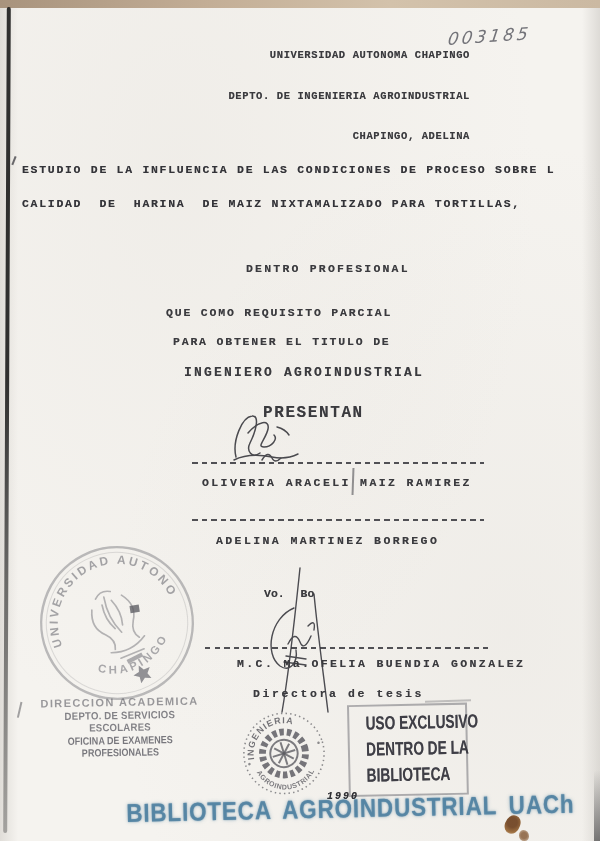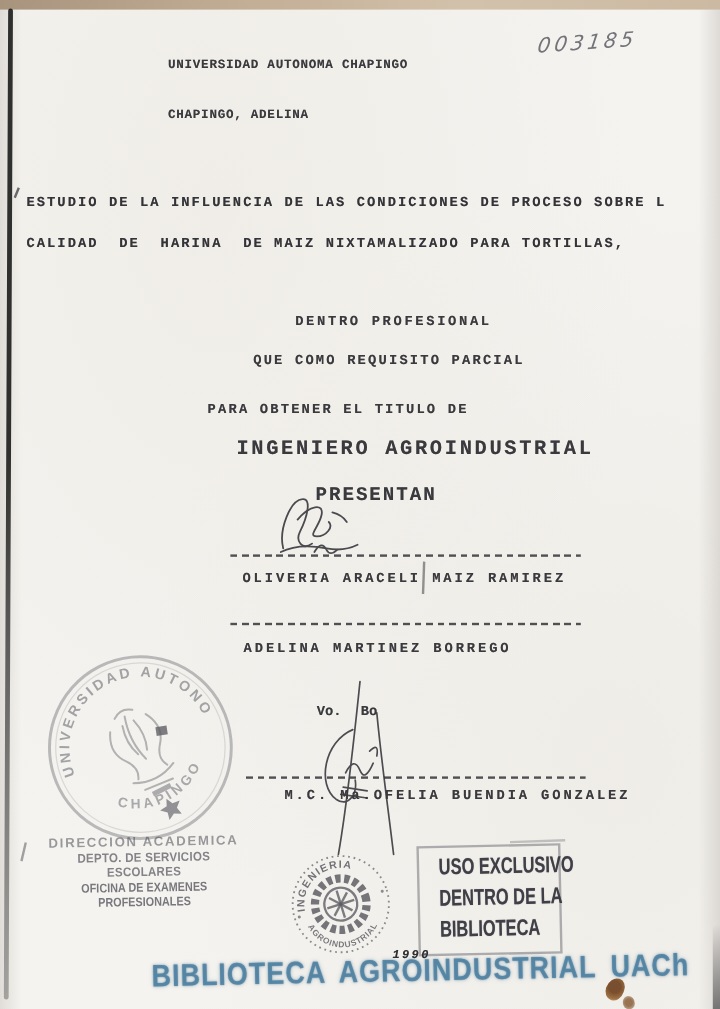--- a/index.html
+++ b/index.html
@@ -30,54 +30,55 @@
 <body>
 
 <div class="scan">
 
   <div class="abs" style="left:0;top:0;width:600px;height:8px;background:linear-gradient(90deg,#a8937d,#c3ae96 35%,#d3c2ab 65%,#cbb9a2);"></div>
   <div class="abs" style="left:5px;top:7px;width:4px;height:826px;transform:rotate(.25deg);
               background:linear-gradient(to bottom, rgba(15,15,15,.85) 0 45%, rgba(25,25,25,.6) 70%, rgba(40,40,40,.35));border-radius:2px;"></div>
   <div class="abs" style="right:0;top:770px;width:6px;height:71px;border-radius:4px 0 0 0;
               background:linear-gradient(to bottom, rgba(60,60,62,0), rgba(45,45,48,.6));"></div>
 
-  <div class="tw" style="left:140px;top:22px;width:330px;text-align:left;font-size:10.5px;line-height:13.5px;letter-spacing:.6px;">
+  <div class="tw" style="left:140px;top:22px;width:330px;text-align:right;font-size:10.5px;line-height:13.5px;letter-spacing:.6px;">
     <div>UNIVERSIDAD AUTONOMA CHAPINGO</div>
+    <div>DEPTO. DE INGENIERIA AGROINDUSTRIAL</div>
     <div>CHAPINGO, ADELINA</div>
   </div>
 
   <div class="abs" style="left:448px;top:26px;font-family:'DejaVu Sans',sans-serif;font-style:italic;font-size:17px;
        letter-spacing:3px;color:#53545c;transform:rotate(-4deg) skewX(-12deg);opacity:.8;">003185</div>
 
   <div class="penmark" style="left:13px;top:156px;width:1.5px;height:9px;transform:rotate(22deg);"></div>
   <div class="tw" style="left:22px;top:163px;font-size:11.5px;letter-spacing:1.7px;color:#333338;">ESTUDIO DE LA INFLUENCIA DE LAS CONDICIONES DE PROCESO SOBRE L</div>
   <div class="tw" style="left:22px;top:197px;font-size:11.5px;letter-spacing:1.7px;color:#333338;">CALIDAD  DE  HARINA  DE MAIZ NIXTAMALIZADO PARA TORTILLAS,</div>
 
   <div class="tw" style="left:246px;top:262px;font-size:11.5px;letter-spacing:2.2px;">DENTRO PROFESIONAL</div>
-  <div class="tw" style="left:166px;top:294px;font-size:11.5px;letter-spacing:1.8px;margin-left:45px;">QUE COMO REQUISITO PARCIAL</div>
+  <div class="tw" style="left:166px;top:306px;font-size:11.5px;letter-spacing:1.8px;">QUE COMO REQUISITO PARCIAL</div>
   <div class="tw" style="left:173px;top:335px;font-size:11.5px;letter-spacing:1.8px;text-align:center;">PARA OBTENER EL TITULO DE</div>
-  <div class="tw" style="left:197px;top:365px;font-size:17px;letter-spacing:2.2px;font-family:Liberation Mono, monospace;">INGENIERO AGROINDUSTRIAL</div>
+  <div class="tw" style="left:184px;top:365px;font-size:13px;letter-spacing:2.2px;font-family:Liberation Mono, monospace;">INGENIERO AGROINDUSTRIAL</div>
 
   <div class="tw" style="left:263px;top:404px;font-size:16px;letter-spacing:1.6px;">PRESENTAN</div>
   <svg class="abs" style="left:222px;top:413px;" width="88" height="54" viewBox="0 0 88 54">
     <g fill="none" stroke="#2e2e34" stroke-width="1.5" stroke-linecap="round" opacity=".85">
       <path d="M14,44 C 10,28 20,4 30,3 C 38,2 34,18 28,30 C 24,38 30,46 38,40"></path>
       <path d="M26,20 C 36,8 48,6 46,16 C 44,26 34,34 42,34 C 50,34 56,26 52,22"></path>
       <path d="M12,47 C 26,40 40,42 50,44 C 60,46 70,44 76,41"></path>
       <path d="M40,47 q 6,-10 10,-2 q 3,6 9,0"></path>
       <path d="M55,14 q 8,2 12,8"></path>
     </g>
   </svg>
 
   <div class="dashes" style="left:192px;top:462px;width:292px;"></div>
   <div class="tw" style="left:202px;top:476px;font-size:11.5px;letter-spacing:2.4px;">OLIVERIA ARACELI MAIZ RAMIREZ</div>
   <div class="penmark" style="left:352px;top:468px;width:1.5px;height:27px;transform:rotate(2deg);opacity:.7;"></div>
 
   <div class="dashes" style="left:192px;top:519px;width:292px;"></div>
-  <div class="tw" style="left:203px;top:534px;font-size:11.5px;letter-spacing:2.4px;">ADELINA MARTINEZ BORREGO</div>
+  <div class="tw" style="left:216px;top:534px;font-size:11.5px;letter-spacing:2.4px;">ADELINA MARTINEZ BORREGO</div>
 
   <svg class="abs" style="left:34px;top:540px;transform:rotate(-27deg);opacity:.85;" width="166" height="166" viewBox="0 0 160 160">
     <circle cx="80" cy="80" r="73" fill="none" stroke="rgba(118,118,124,.55)" stroke-width="2.4"></circle>
     <circle cx="80" cy="80" r="68" fill="none" stroke="rgba(118,118,124,.25)" stroke-width="1"></circle>
     <defs>
       <path id="sealTop" d="M 23,80 A 57,57 0 0 1 137,80"></path>
       <path id="sealBottom" d="M 27,90 A 56,56 0 0 0 133,90"></path>
     </defs>
     <text font-family="Liberation Sans,sans-serif" font-size="11.5" font-weight="bold" fill="rgba(108,108,115,.7)" letter-spacing="2.5">
       <textPath href="#sealTop" startOffset="4">UNIVERSIDAD AUTONOMA</textPath>
@@ -108,20 +109,21 @@
       <path d="M44,42 C 20,52 14,88 30,100 C 40,107 48,96 46,84"></path>
       <path d="M38,78 q 7,-14 12,-2 q 4,10 11,-6"></path>
       <path d="M36,90 l 20,3"></path>
       <path d="M34,96 l 22,3"></path>
       <path d="M58,60 q 8,-8 6,4"></path>
     </g>
   </svg>
 
   <div class="dashes" style="left:205px;top:647px;width:283px;"></div>
   <div class="tw" style="left:193px;top:657px;font-size:11.5px;letter-spacing:2.4px;padding-left:44px;">M.C. Ma.OFELIA BUENDIA GONZALEZ</div>
+  <div class="tw" style="left:253px;top:687px;font-size:11.5px;letter-spacing:2.6px;">Directora de tesis</div>
   <div class="penmark" style="left:425px;top:700px;width:46px;height:2px;opacity:.35;transform:rotate(-2deg);"></div>
 
   <div class="abs" style="left:25px;top:696px;width:190px;text-align:center;transform:rotate(-1deg);
               font-family:'Liberation Sans',sans-serif;font-weight:bold;color:#3e3e48;">
     <div class="penmark" style="left:-6px;top:4px;width:1.5px;height:16px;transform:rotate(14deg);opacity:.6;"></div>
     <div style="font-size:11px;letter-spacing:1.4px;opacity:.5;">DIRECCION ACADEMICA</div>
     <div style="font-size:10.5px;letter-spacing:.2px;opacity:.62;transform:scaleX(.92);margin-top:1px;">DEPTO. DE SERVICIOS ESCOLARES</div>
     <div style="font-size:10.5px;letter-spacing:0;opacity:.68;transform:scaleX(.86);margin-top:1px;">OFICINA DE EXAMENES PROFESIONALES</div>
   </div>
 

